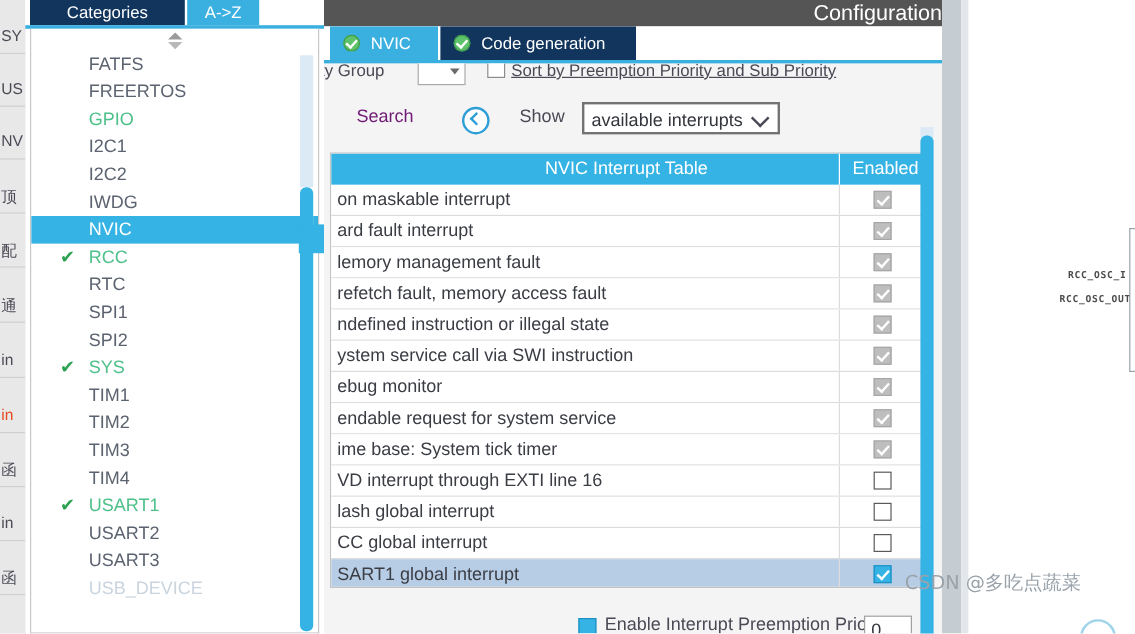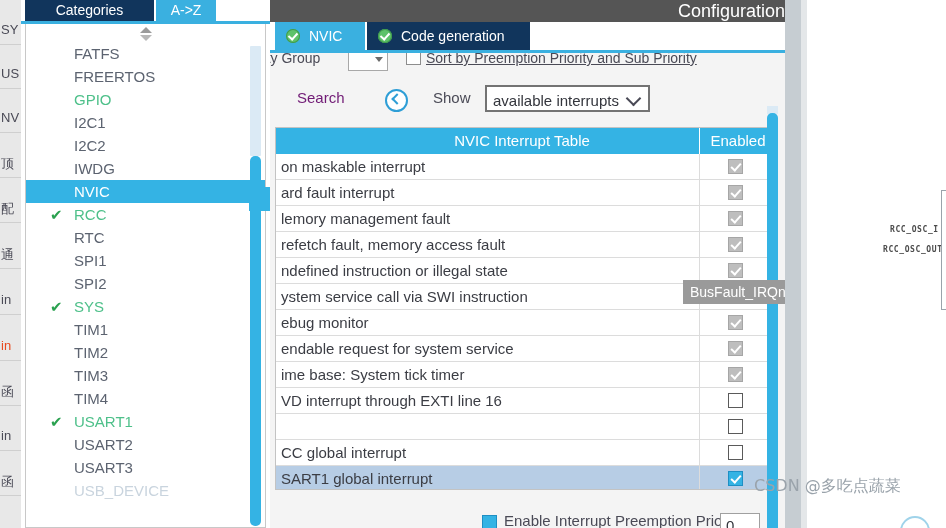--- a/index.html
+++ b/index.html
@@ -452,20 +452,21 @@
             <span class="nm">ime base: System tick timer</span>
             <span class="cellsep"></span>
             <span class="cb dis"></span>
           </div>
           <div class="trow">
             <span class="nm">VD interrupt through EXTI line 16</span>
             <span class="cellsep"></span>
             <span class="cb off"></span>
           </div>
           <div class="trow">
+            <span class="nm">lash global interrupt</span>
             <span class="cellsep"></span>
             <span class="cb off"></span>
           </div>
           <div class="trow">
             <span class="nm">CC global interrupt</span>
             <span class="cellsep"></span>
             <span class="cb off"></span>
           </div>
           <div class="trow sel">
             <span class="nm">SART1 global interrupt</span>
@@ -478,21 +479,20 @@
     <div id="bottom-row">
       <span class="cbx"></span>
       <span class="txt">Enable Interrupt Preemption Priority</span>
       <span class="num">0</span>
     </div>
 
     <div id="cfg-sb-cap"></div>
     <div id="cfg-sb"></div>
   </div>
 
-  <div id="tooltip">BusFault_IRQn</div>
 </div>
 
 <div id="right-panel">
   <div id="right-gutter"></div>
   <div id="right-gutter2"></div>
   <div class="pinlabel" id="pin1">RCC_OSC_I</div>
   <div class="pinlabel" id="pin2">RCC_OSC_OUT</div>
   <div id="chip-edge"></div>
   <div class="corner-ring" id="ring1"></div>
 

